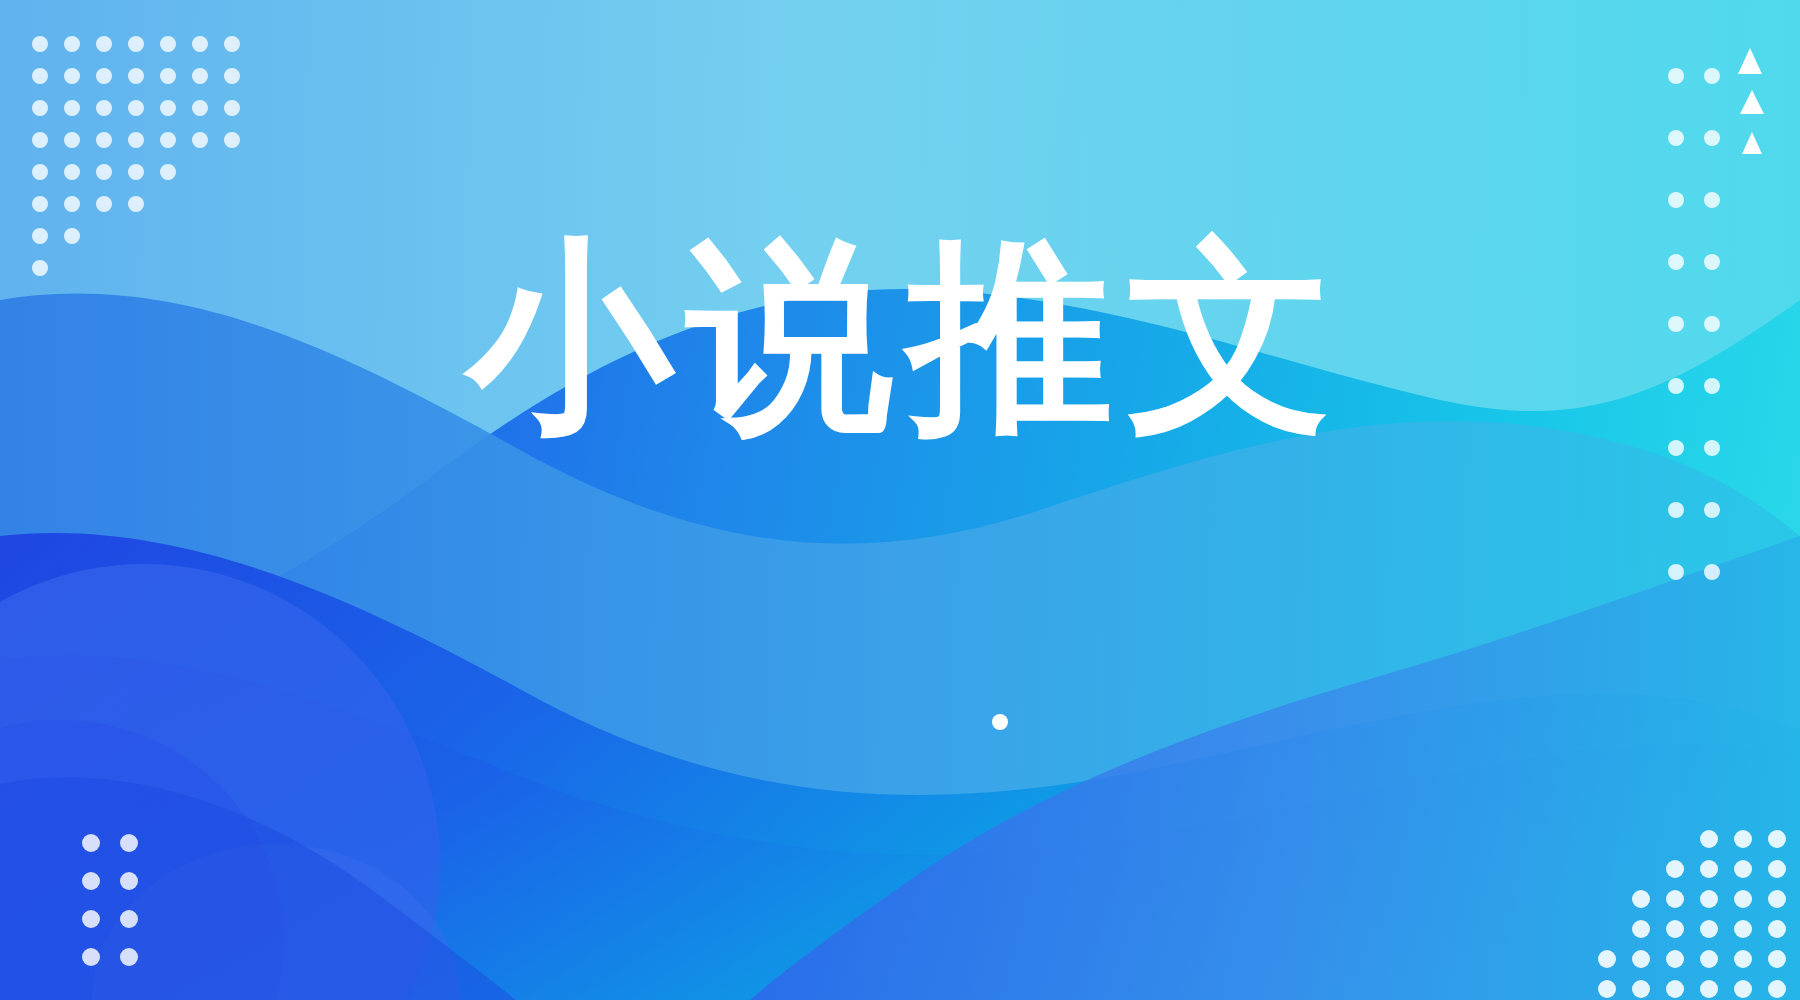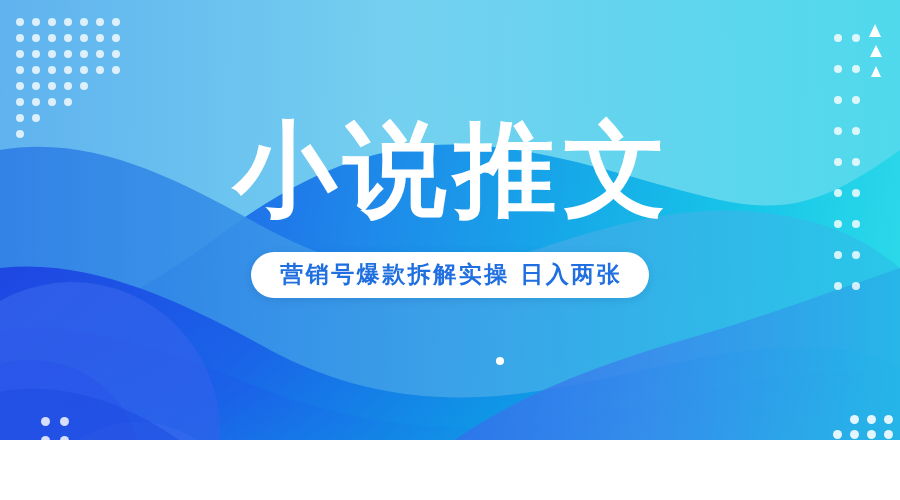--- a/index.html
+++ b/index.html
@@ -7,21 +7,21 @@
     padding: 0;
     background: #ffffff;
   }
   body {
     font-family: "Liberation Sans", "DejaVu Sans", sans-serif;
   }
 
   #banner {
     position: relative;
     width: 900px;
-    height: 440px;
+    height: 500px;
     overflow: hidden;
     background: linear-gradient(100deg, #1f47e0 0%, #1f5fe8 18%, #1f86ea 40%, #16a9e8 62%, #17c6e8 80%, #2fdcea 100%);
   }
 
   .layer {
     position: absolute;
     inset: 0;
     width: 900px;
     height: 500px;
     pointer-events: none;
@@ -256,16 +256,15 @@
       <span class="tri" style="left: 869px; top: 24px; border-left-width: 6.5px; border-right-width: 6.5px; border-bottom-width: 13px;"></span>
       <span class="tri" style="left: 870px; top: 45px; border-left-width: 6px; border-right-width: 6px; border-bottom-width: 12px;"></span>
       <span class="tri" style="left: 871px; top: 66px; border-left-width: 5.5px; border-right-width: 5.5px; border-bottom-width: 11px;"></span>
     </div>
 
   <div id="center-dot"></div>
 
   <div class="center-stack">
     <div id="main-title">小说推文</div>
 
-    <div id="subtitle-pill">营销号爆款拆解实操 日入两张</div>
   </div>
 
 </div>
 
 </body></html>

